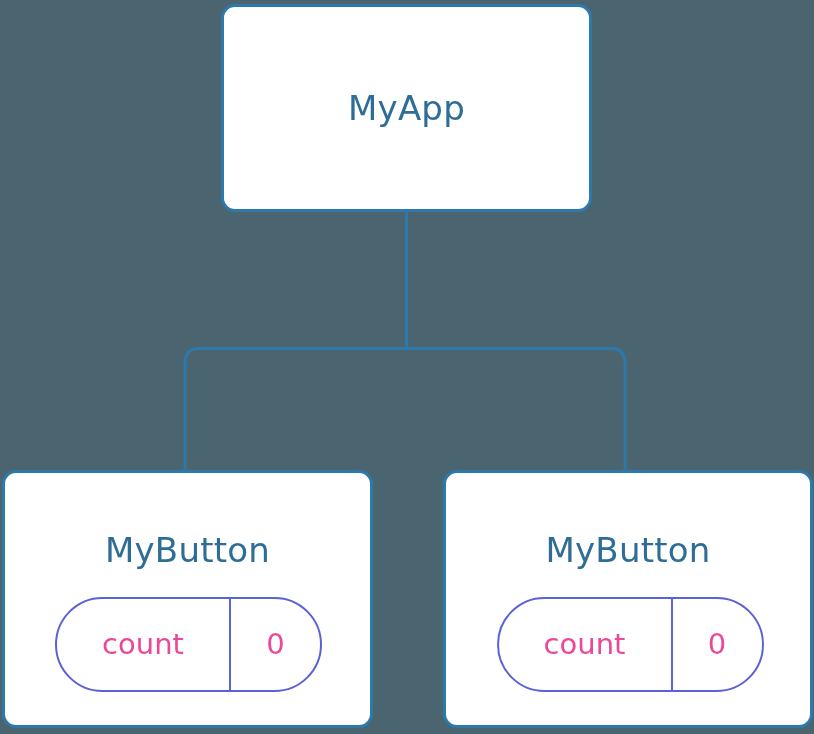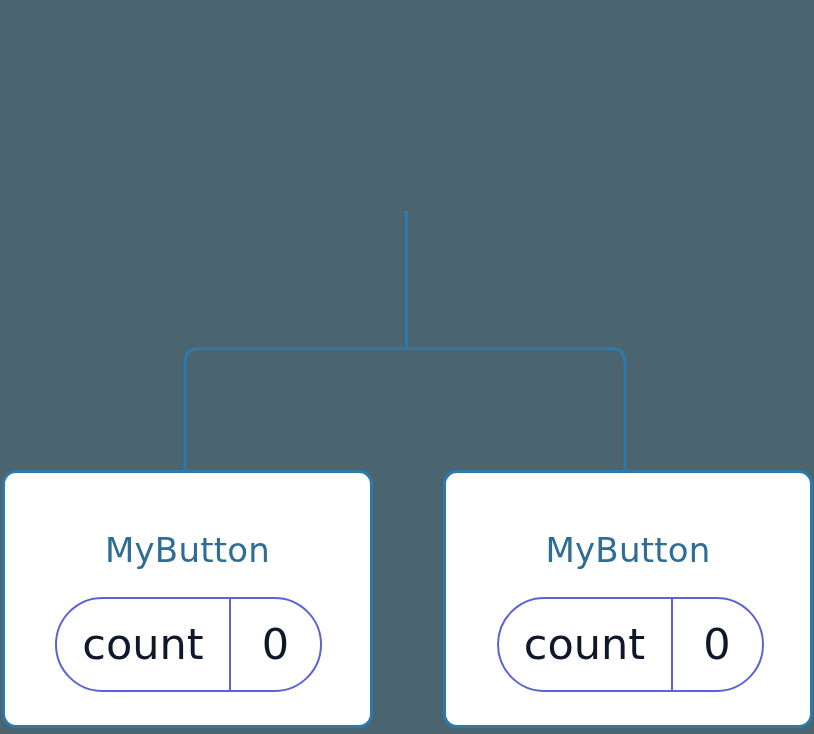--- a/index.html
+++ b/index.html
@@ -87,22 +87,22 @@
     margin-left: 2px;
   }
   #node-mybutton-right .state-pill {
     width: 267px;
     margin-left: 4px;
   }
   .pill-key, .pill-value {
     display: flex;
     align-items: center;
     justify-content: center;
-    color: #0f172a;
-    font-size: 43px;
+    color: #ec4899;
+    font-size: 29px;
     line-height: 1;
     white-space: nowrap;
   }
   .pill-key {
     flex: 0 0 172px;
   }
   .pill-value {
     flex: 1 1 auto;
     border-left: 2px solid #5a62d4;
   }
@@ -114,20 +114,23 @@
 
   <svg class="connector-layer" viewBox="0 0 814 734" width="814" height="734" xmlns="http://www.w3.org/2000/svg">
 
     <path d="M 406.5 211 L 406.5 349" fill="none" stroke="#2d79ab" stroke-width="3" stroke-linecap="butt"></path>
 
     <path d="M 406.5 348.5 L 199 348.5 Q 185 348.5 185 363 L 185 472" fill="none" stroke="#2d79ab" stroke-width="3" stroke-linecap="butt" stroke-linejoin="round"></path>
 
     <path d="M 406.5 348.5 L 611 348.5 Q 625 348.5 625 363 L 625 472" fill="none" stroke="#2d79ab" stroke-width="3" stroke-linecap="butt" stroke-linejoin="round"></path>
   </svg>
 
+  <div class="node-card" id="node-myapp">
+    <div class="node-label">MyApp</div>
+  </div>
 
   <div class="node-card" id="node-mybutton-left">
     <div class="node-label child-label">MyButton</div>
     <div class="state-pill">
       <div class="pill-key">count</div>
       <div class="pill-value">0</div>
     </div>
   </div>
 
   <div class="node-card" id="node-mybutton-right">

